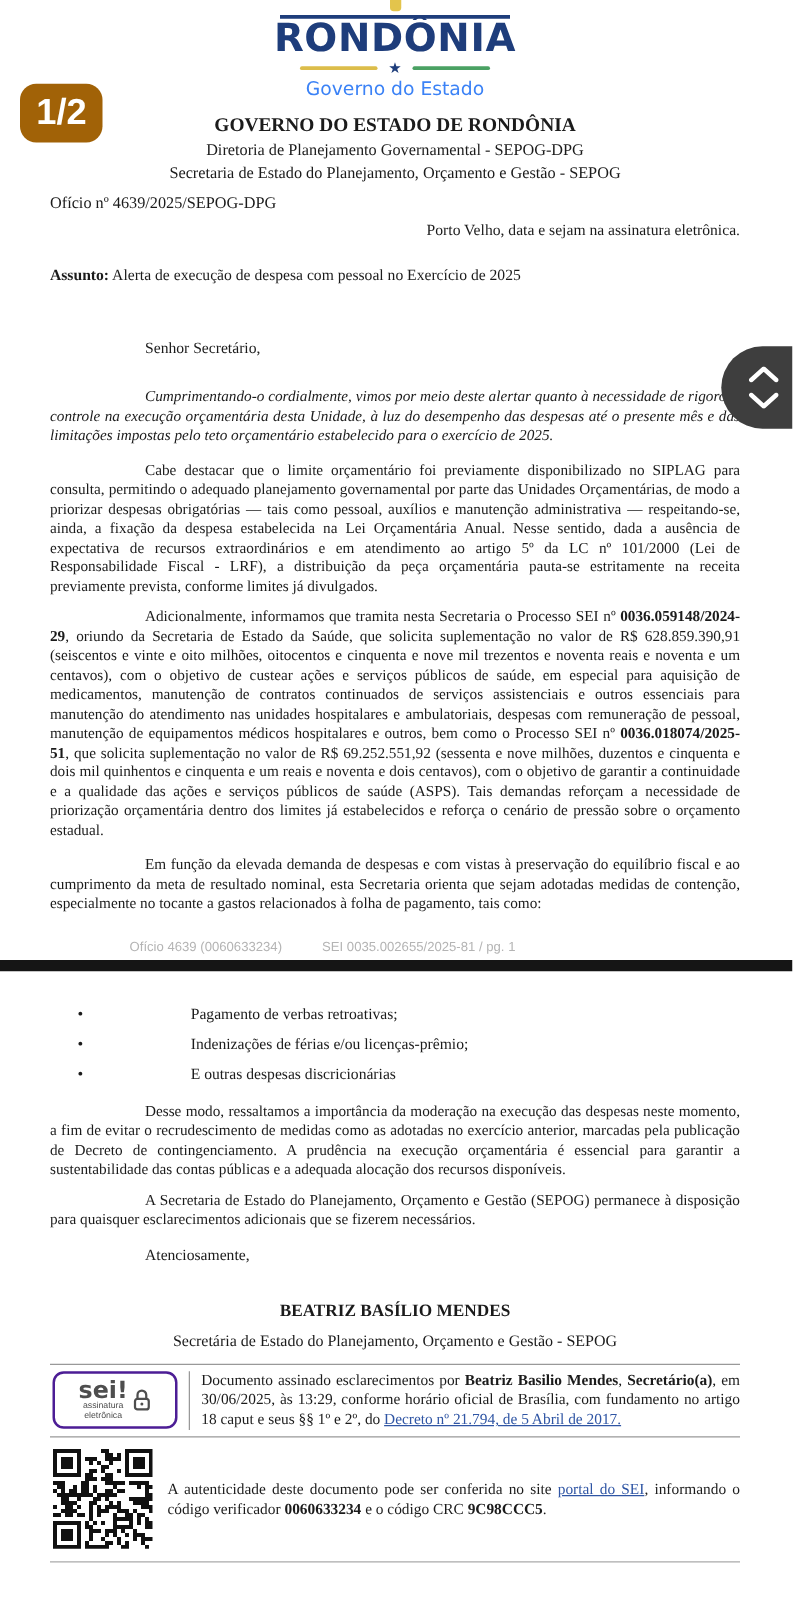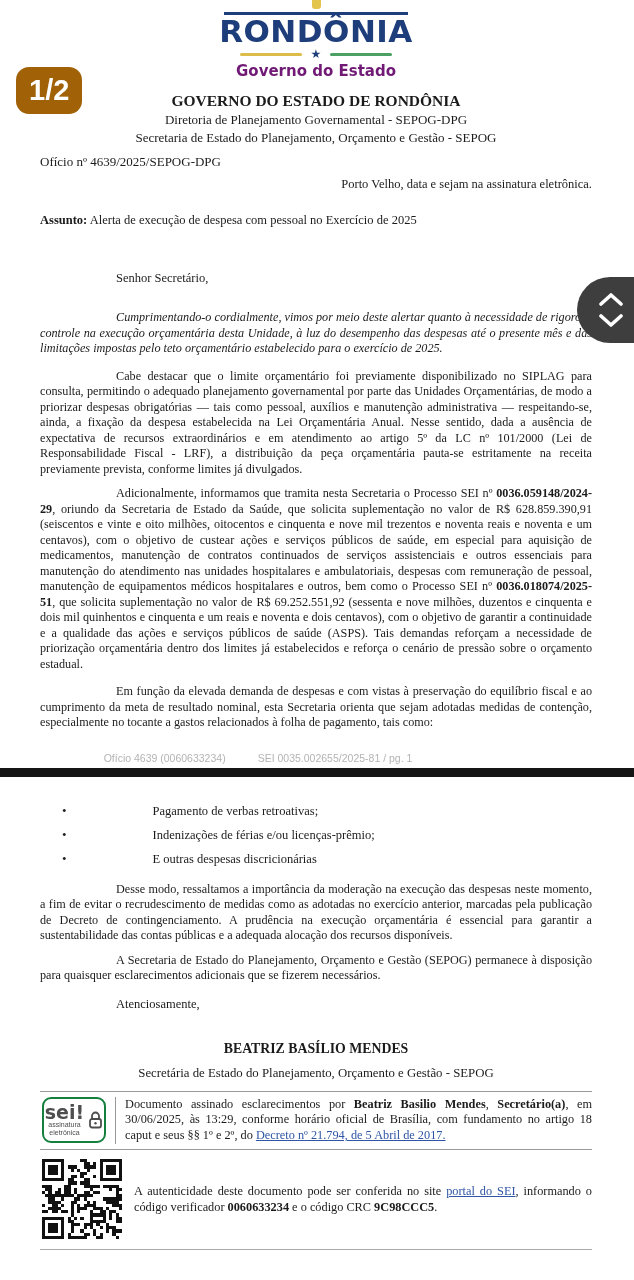--- a/index.html
+++ b/index.html
@@ -10,21 +10,21 @@
   
   .logo-wrap { text-align:center; }
   .logo-emblem { width:9px; height:9px; background:#e3c44c; margin:0 auto; border-radius:0 0 3px 3px; }
   .logo-topline { width:184px; height:3px; background:#1e3d7b; margin:3px auto 0; }
   .logo-name { font-family:"DejaVu Sans","Liberation Sans",sans-serif; font-weight:bold; font-size:31px; line-height:33px; color:#1e3d7b; letter-spacing:0.5px; }
   .logo-divider { display:flex; align-items:center; justify-content:center; gap:9px; margin-top:0; }
   .seg { height:3px; width:62px; border-radius:2px; }
   .seg-yellow { background:#dcbd4a; }
   .seg-green  { background:#4aa163; }
   .logo-star { color:#1e3d7b; font-size:12px; line-height:12px; }
-  .logo-gov { font-family:"DejaVu Sans","Liberation Sans",sans-serif; font-weight:bold; font-size:15px; color:#701a75; margin-top:2px; }
+  .logo-gov { font-family:"DejaVu Sans","Liberation Sans",sans-serif; font-weight:normal; font-size:15px; color:#3b82f6; margin-top:2px; }
 
   
   .page-badge { position:absolute; top:67px; left:16px; background:#a16207; color:#fff;
     font-family:"Liberation Sans","DejaVu Sans",sans-serif; font-weight:bold; font-size:29px;
     padding:7px 13px; border-radius:13px; z-index:5; }
   .scroll-control { position:absolute; top:277px; right:0; width:57px; height:66px; background:#3e3e3e;
     border-radius:36px 0 0 36px; display:flex; flex-direction:column; align-items:center; justify-content:center;
     gap:8px; padding-left:10px; z-index:5; }
   .scroll-btn { width:24px; height:13px; display:block; cursor:pointer; }
 
@@ -52,21 +52,21 @@
   .bullet-dot { margin-left:22px; font-size:13px; }
   .bullet-text { margin-left:86px; }
 
   .closing { margin-top:13px; margin-left:76px; font-size:12.5px; }
   .signer-name { text-align:center; font-weight:bold; font-size:13.8px; margin-top:29px; }
   .signer-role { text-align:center; font-size:12.8px; margin-top:9px; }
 
   
   .sig-block { margin-top:10px; border-top:1.5px solid #999; border-bottom:1.5px solid #999;
     display:flex; align-items:center; padding:5px 0 5px 2px; }
-  .sei-box { width:64px; height:46px; border:2px solid #15803d; border-radius:9px; flex:0 0 auto;
+  .sei-box { width:100px; height:46px; border:2px solid #4c1d95; border-radius:9px; flex:0 0 auto;
     display:flex; align-items:center; justify-content:center; gap:4px; }
   .sei-inner { text-align:center; }
   .sei-word { font-family:"DejaVu Sans","Liberation Sans",sans-serif; font-weight:bold; font-size:19px; line-height:18px; color:#4e4e4e; }
   .sei-cap { font-family:"Liberation Sans","DejaVu Sans",sans-serif; font-size:7px; line-height:8px; color:#4e4e4e; }
   .sig-text { flex:1; margin-left:9px; padding-left:9px; border-left:1.5px solid #999;
     font-size:12.3px; line-height:15.8px; text-align:justify; }
   .doc-link { color:#2f55a4; text-decoration:underline; }
 
   
   .qr-block { display:flex; align-items:center; margin-top:7px; padding:2px 0 10px 2px; border-bottom:1.5px solid #aaa; }

